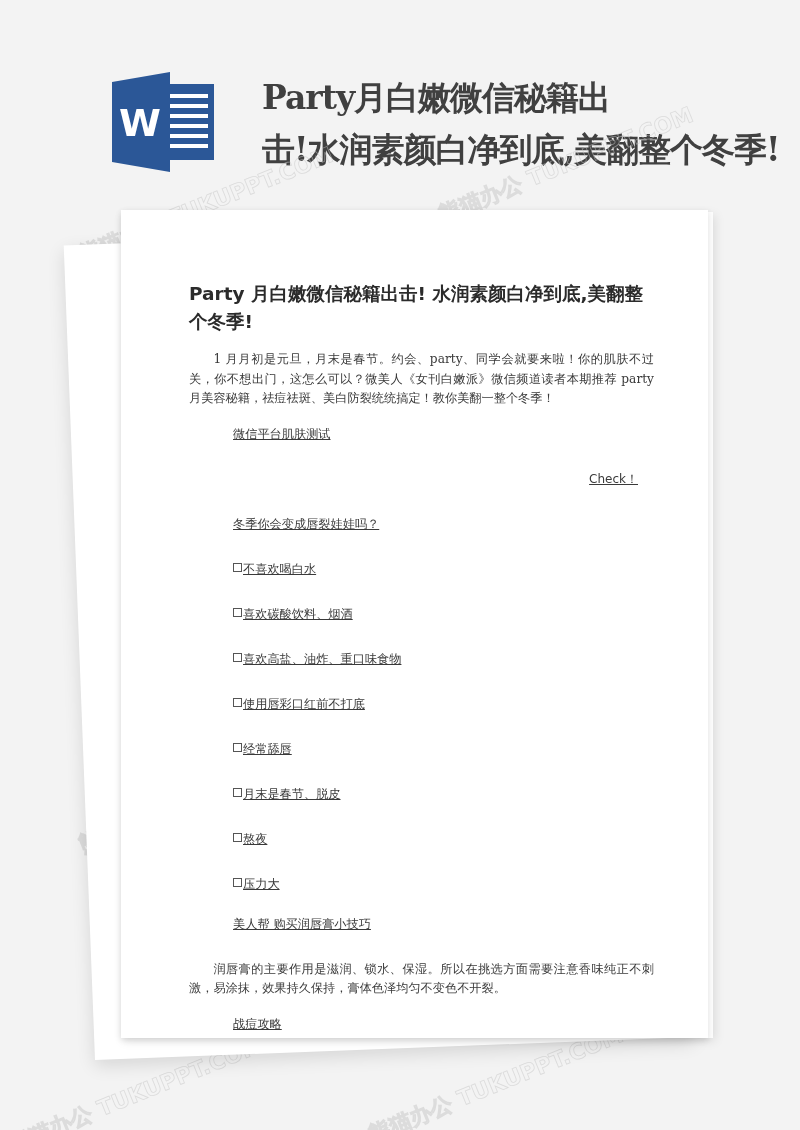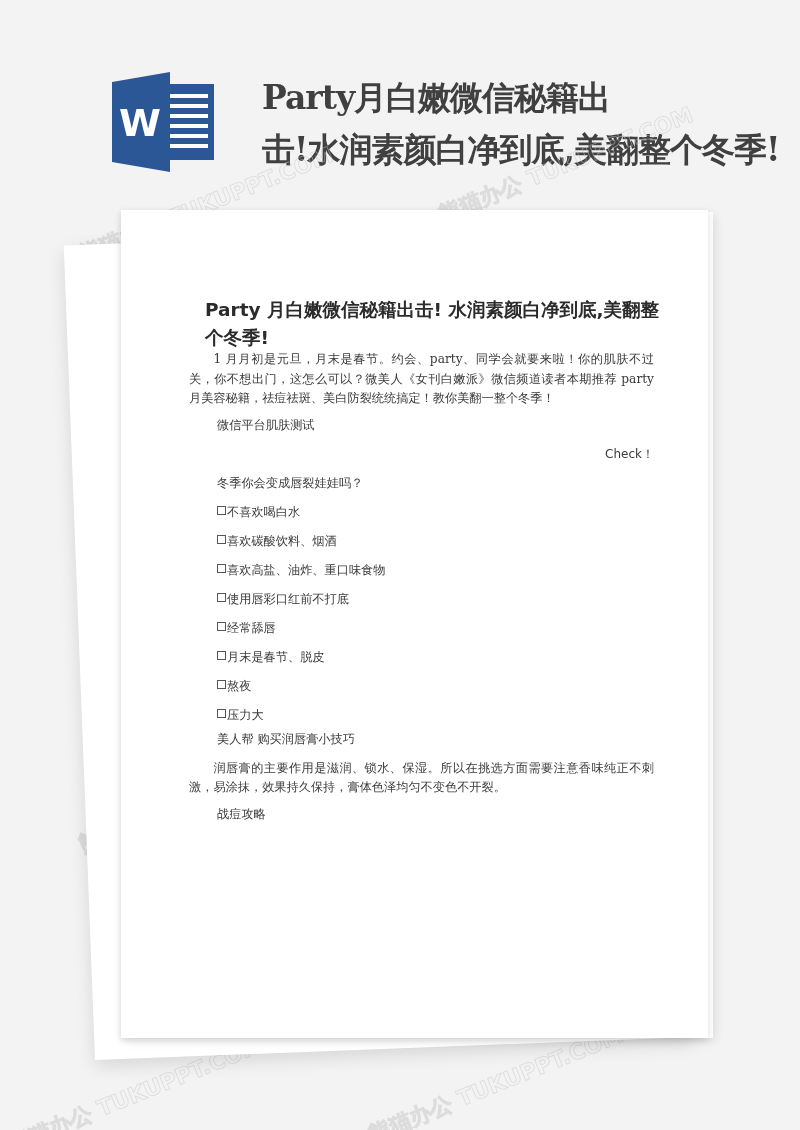--- a/index.html
+++ b/index.html
@@ -62,40 +62,41 @@
   }
   .doc-title {
     position: absolute;
     left: 68px; top: 70px;
     width: 470px;
     font-family: "DejaVu Sans", "Liberation Sans", sans-serif;
     font-weight: bold;
     font-size: 18.5px;
     line-height: 28px;
     color: #2b2b2b;
-    margin: 16px;
+    margin: 0;
   }
   .doc-body {
     position: absolute;
     left: 68px; top: 140px;
     width: 465px;
     font-size: 12.2px;
     color: #3a3a3a;
     line-height: 19.5px;
   }
   .para {
     margin: 0 0 7px 0;
     text-indent: 2em;
     text-align: justify;
   }
   .line {
-    margin: 0;
+    margin: 16px;
     padding-left: 28px;
     height: 29px;
     line-height: 19.5px;
+    text-decoration: underline;
   }
   .line.sans {
     font-family: "DejaVu Sans", "Liberation Sans", sans-serif;
     font-size: 12px;
     text-align: right;
   }
   .checkbox {
     display: inline-block;
     width: 7px; height: 7px;
     border: 1px solid #555;

